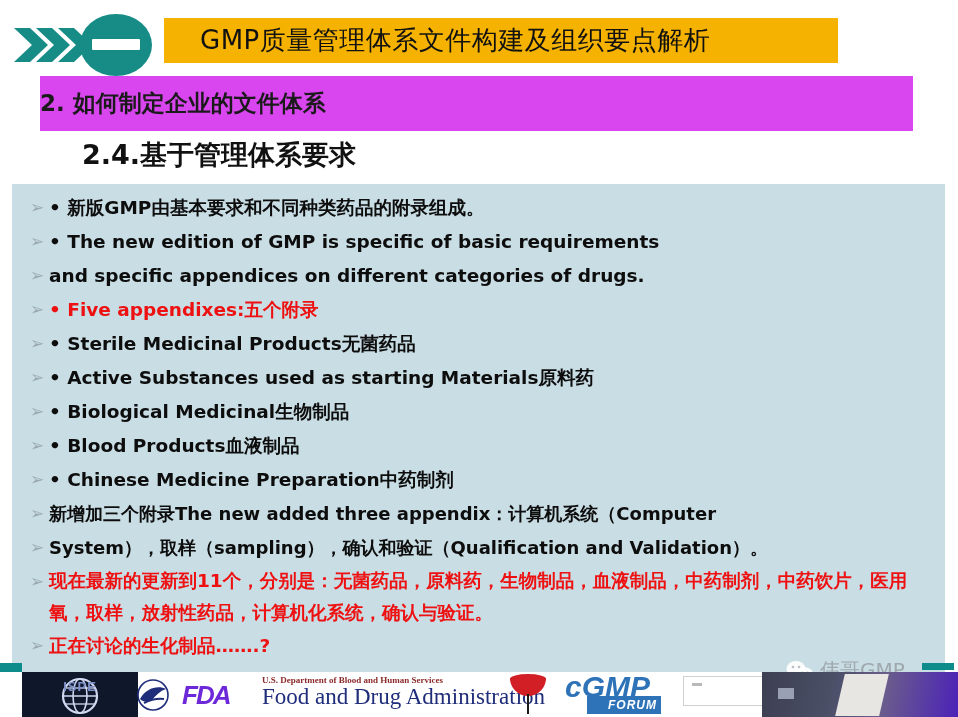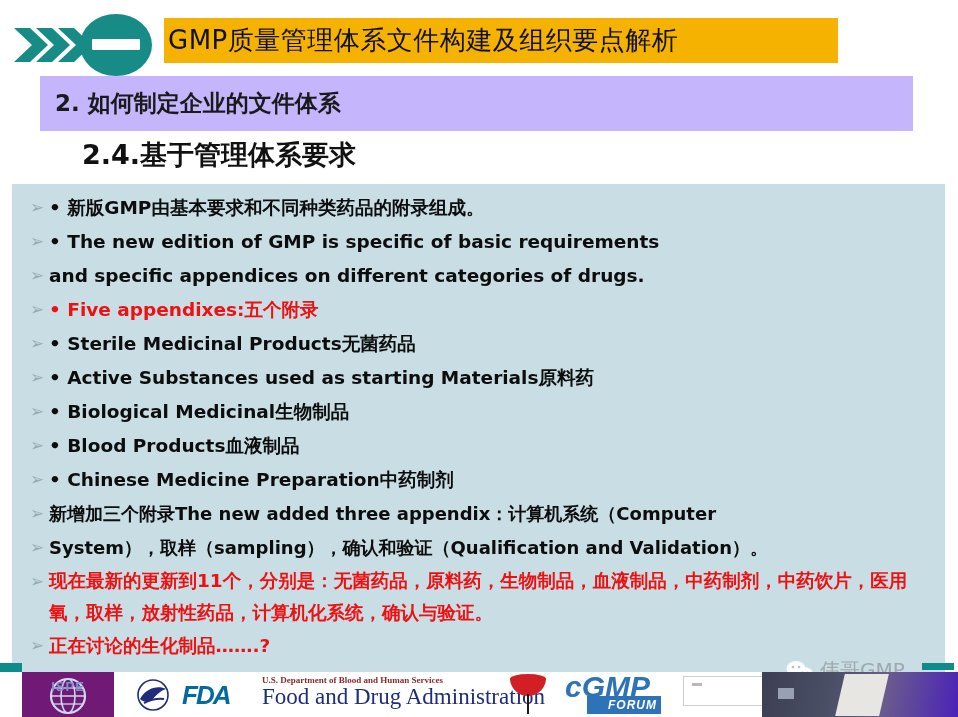--- a/index.html
+++ b/index.html
@@ -29,42 +29,41 @@
   #title-band {
     position: absolute;
     left: 164px;
     top: 18px;
     width: 674px;
     height: 45px;
     background: #F5B200;
     display: flex;
     align-items: center;
     box-sizing: border-box;
-    padding-left: 4px;
+    padding-left: 36px;
   }
   #title-band .title-text {
     font-size: 26px;
     color: #111111;
     letter-spacing: 0.5px;
     white-space: nowrap;
     font-family: "DejaVu Sans", "Liberation Sans", sans-serif;
   }
 
   
   #section-band {
     position: absolute;
     left: 40px;
     top: 76px;
     width: 873px;
     height: 55px;
-    background: #c4b5fd;
+    background: #d946ef;
     display: flex;
     align-items: center;
     box-sizing: border-box;
-    padding-left: 15px;
   }
   #section-band .section-text {
     font-size: 23px;
     font-weight: bold;
     color: #1a1a1a;
     white-space: nowrap;
     font-family: "DejaVu Sans", "Liberation Sans", sans-serif;
   }
 
   
@@ -135,23 +134,23 @@
     width: 958px;
     height: 45px;
     background: #ffffff;
     overflow: hidden;
   }
 
   .ispe-logo {
     position: absolute;
     left: 22px;
     top: 0px;
-    width: 92px;
+    width: 116px;
     height: 45px;
-    background: #701a75;
+    background: #0f172a;
   }
   .ispe-globe {
     position: absolute;
     left: 50%;
     top: 50%;
     transform: translate(-50%, -50%);
   }
   .ispe-word {
     position: absolute;
     left: 50%;
@@ -171,21 +170,21 @@
     width: 46px;
     height: 34px;
   }
   .fda-mark {
     position: absolute;
     left: 182px;
     top: 8px;
     font-size: 26px;
     font-weight: bold;
     font-style: italic;
-    color: #0369a1;
+    color: #6d28d9;
     letter-spacing: -2px;
     font-family: "Liberation Sans", sans-serif;
   }
   .fda-hhs-line {
     position: absolute;
     left: 262px;
     top: 3px;
     font-size: 9px;
     font-weight: bold;
     color: #8C2A2A;

